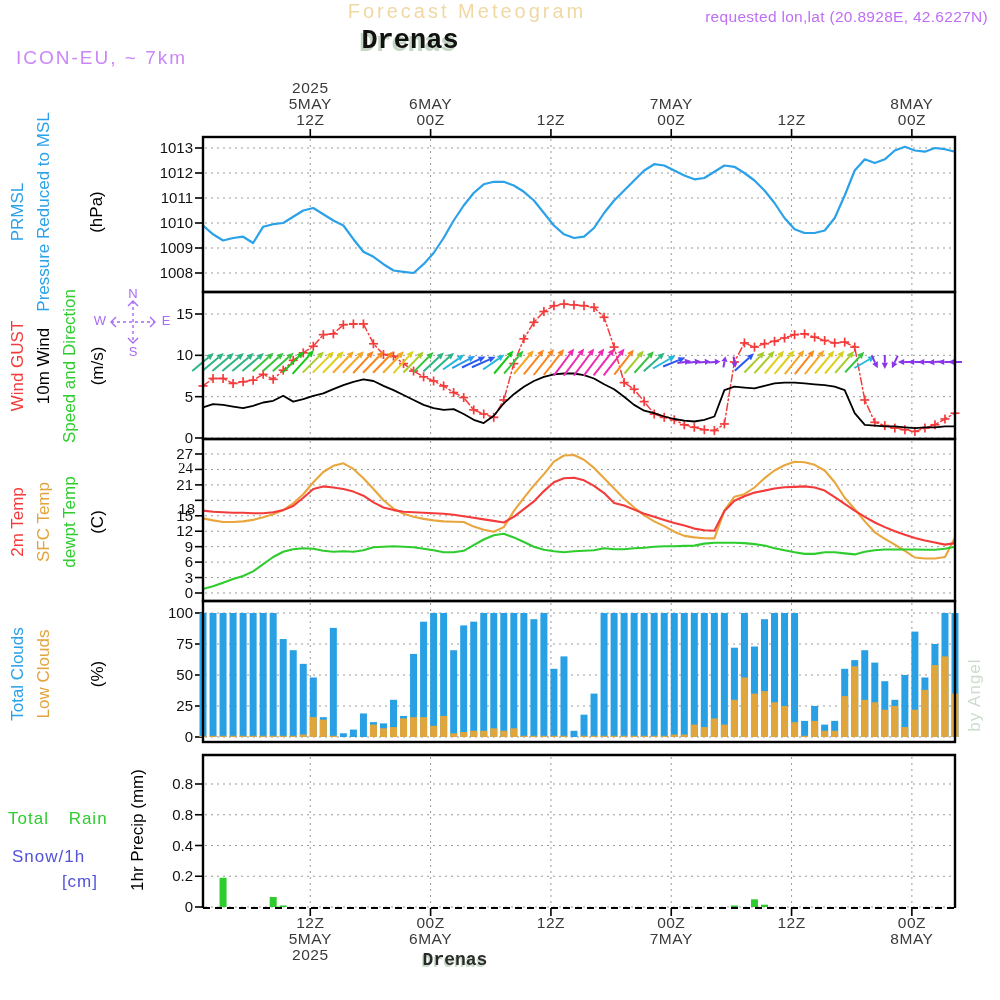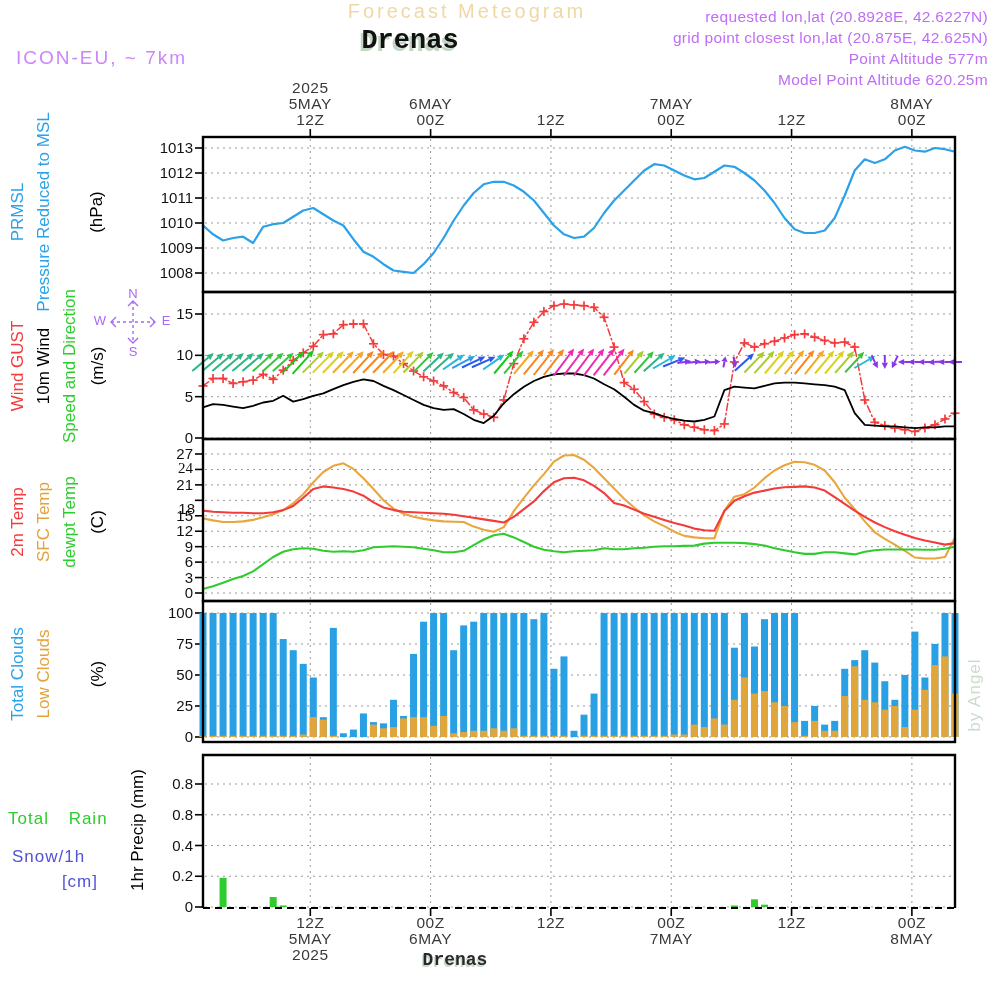--- a/index.html
+++ b/index.html
@@ -28,23 +28,20 @@
   svg{position:absolute;left:0;top:0}
 </style>
 </head>
 <body>
 
 <div id="stage">
 
   <div class="abs fm" style="left:336px;top:0px;width:262px">Forecast Meteogram</div>
   <div class="abs main-title" style="left:340px;top:26px;width:140px">Drenas</div>
   <div class="abs hdr" style="left:500px;top:8px;width:488px">requested lon,lat (20.8928E, 42.6227N)</div>
-  <div class="abs hdr" style="left:500px;top:29px;width:488px">grid point closest lon,lat (20.875E, 42.625N)</div>
-  <div class="abs hdr" style="left:500px;top:50px;width:488px">Point Altitude 577m</div>
-  <div class="abs hdr" style="left:500px;top:71px;width:488px">Model Point Altitude 620.25m</div>
   <div class="abs icon-lbl" style="left:16px;top:47px">ICON-EU, ~ 7km</div>
 
   <svg id="plot" width="1000" height="1000">
       <line x1="310.2853333333333" y1="139" x2="310.2853333333333" y2="290" stroke="#999999" stroke-width="1" stroke-dasharray="2 4"></line>
       <line x1="430.6053333333333" y1="139" x2="430.6053333333333" y2="290" stroke="#999999" stroke-width="1" stroke-dasharray="2 4"></line>
       <line x1="550.9253333333334" y1="139" x2="550.9253333333334" y2="290" stroke="#999999" stroke-width="1" stroke-dasharray="2 4"></line>
       <line x1="671.2453333333333" y1="139" x2="671.2453333333333" y2="290" stroke="#999999" stroke-width="1" stroke-dasharray="2 4"></line>
       <line x1="791.5653333333333" y1="139" x2="791.5653333333333" y2="290" stroke="#999999" stroke-width="1" stroke-dasharray="2 4"></line>
       <line x1="911.8853333333334" y1="139" x2="911.8853333333334" y2="290" stroke="#999999" stroke-width="1" stroke-dasharray="2 4"></line>
       <line x1="205" y1="148" x2="953" y2="148" stroke="#999999" stroke-width="1" stroke-dasharray="2 4"></line>

